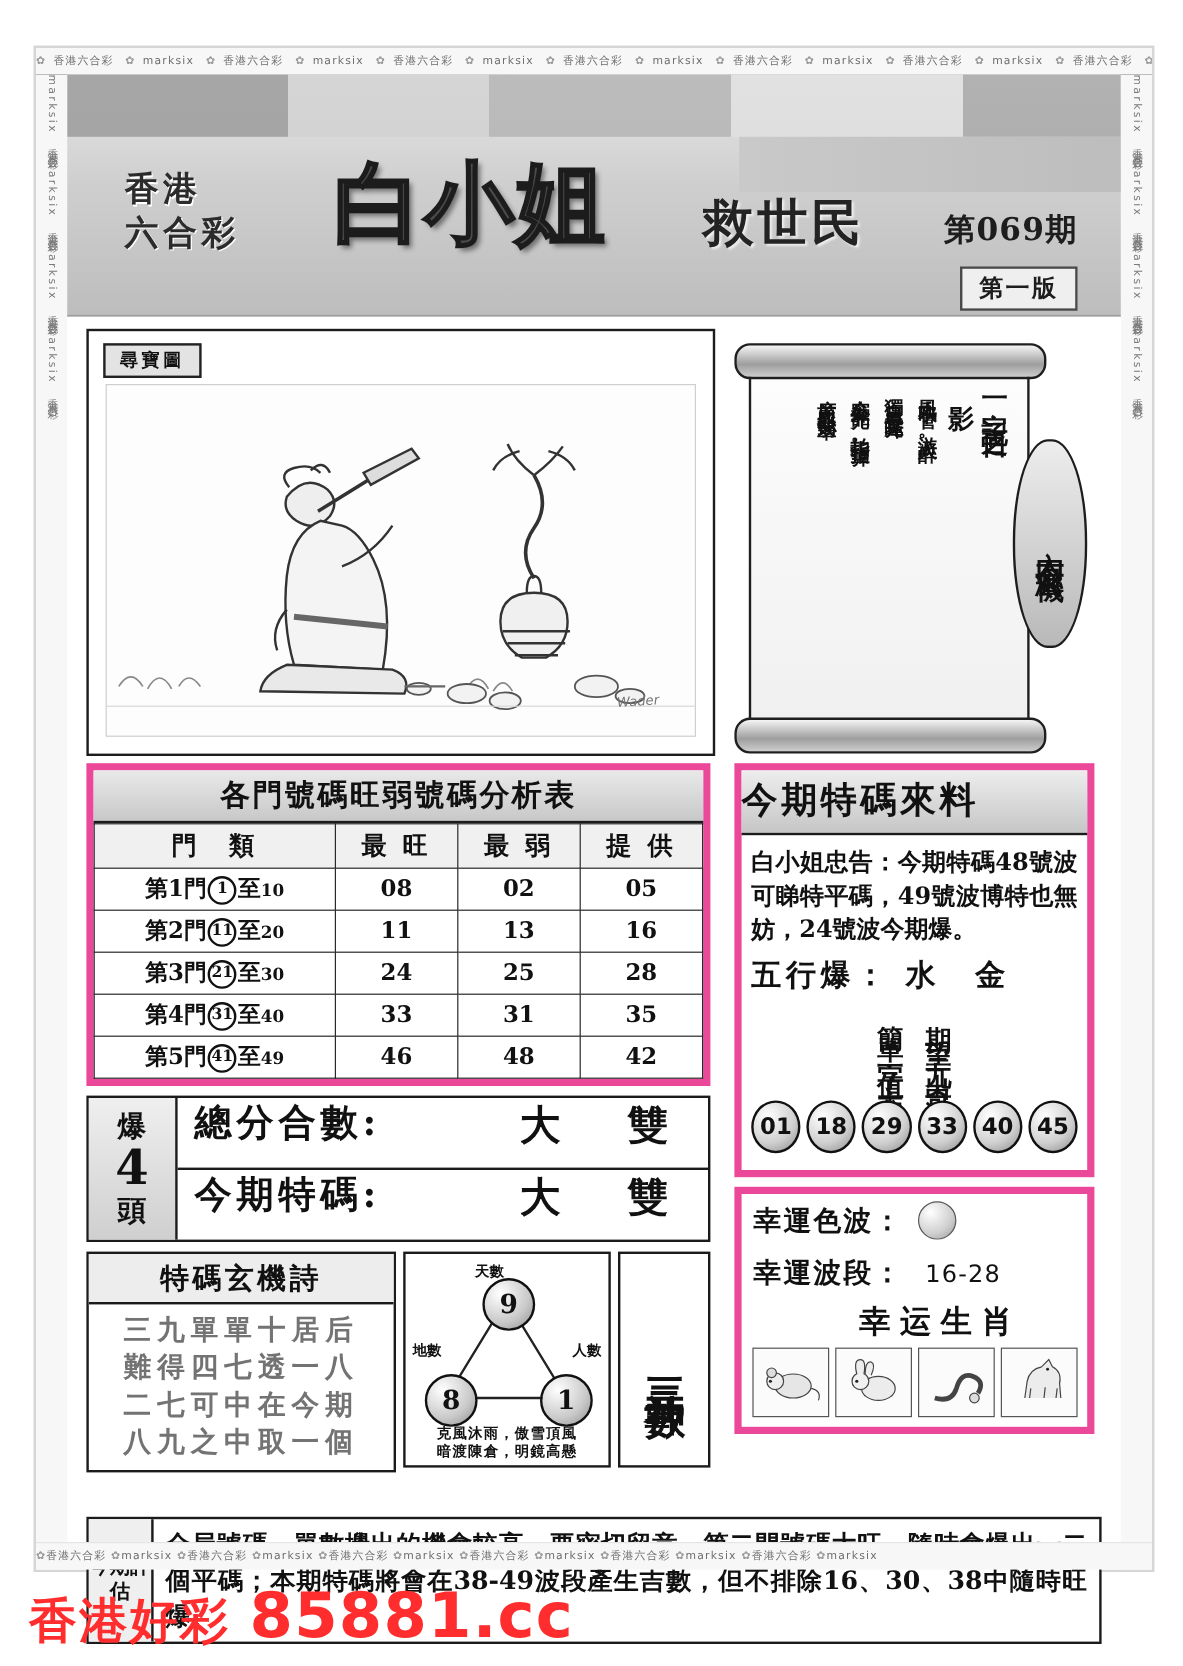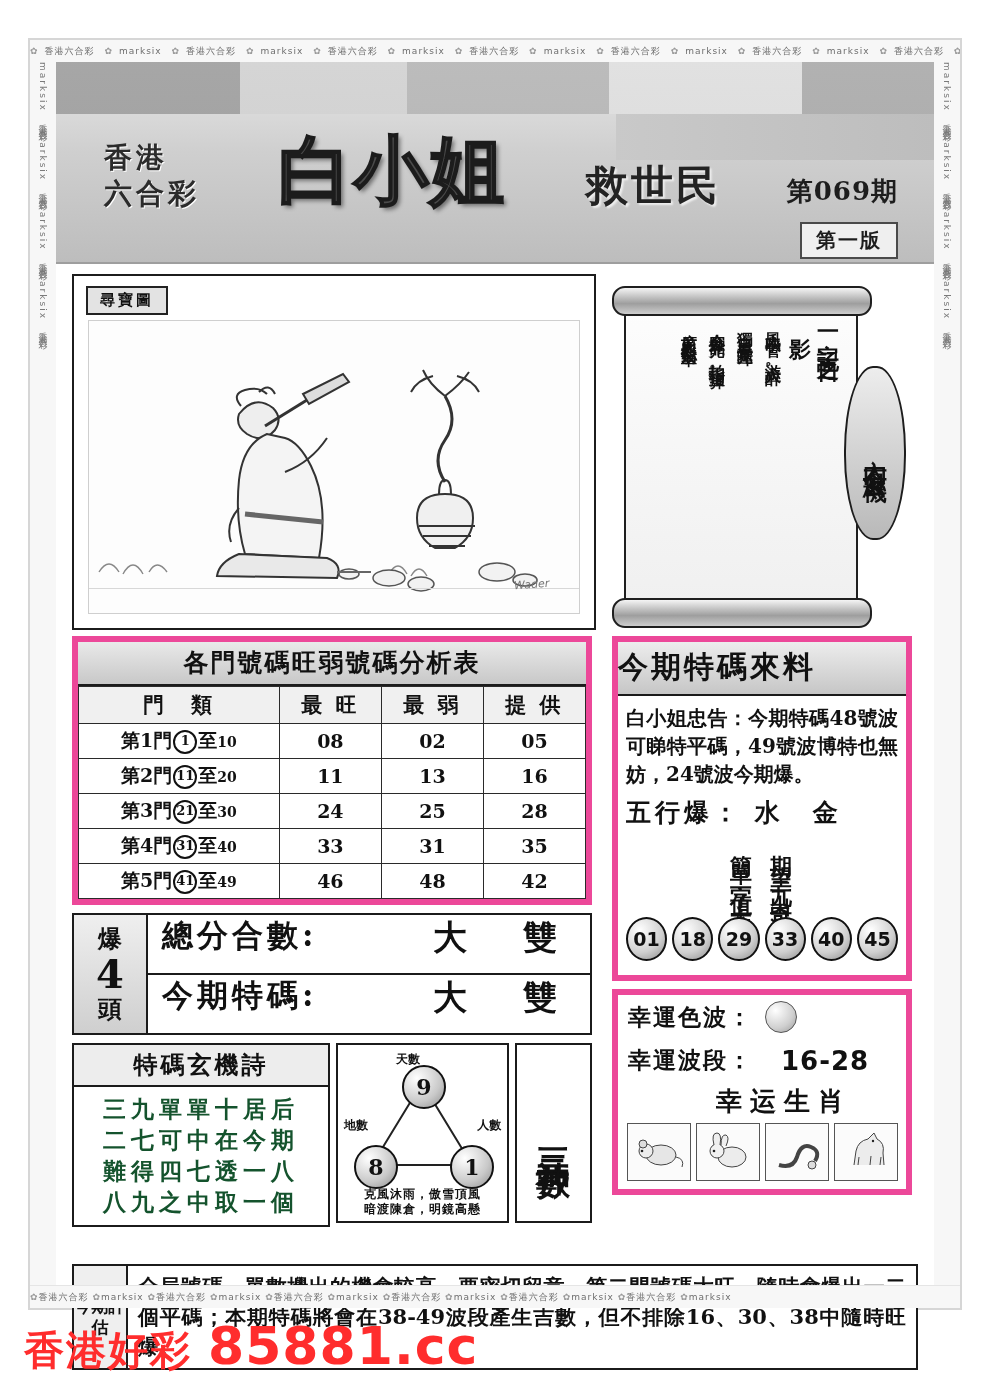--- a/index.html
+++ b/index.html
@@ -226,21 +226,21 @@
   .poemrow{display:flex;gap:6px;}
   .poem{width:258px;border:2px solid #1b1b1b;background:#fff;}
   .poem-title{
     text-align:center;background:#ededed;border-bottom:2px solid #1b1b1b;
     font-family:"DejaVu Serif","Liberation Serif",serif;
     font-weight:bold;font-size:24px;letter-spacing:3px;color:#111;padding:4px 0;
   }
   .poem-body{padding:6px 6px 8px 6px;}
   .poem-line{
     font-family:"DejaVu Serif","Liberation Serif",serif;
-    font-weight:bold;font-size:23px;color:#14532d;letter-spacing:5px;
+    font-weight:bold;font-size:23px;color:#737373;letter-spacing:5px;
     text-align:center;line-height:31px;
   }
   .tri-box{width:172px;border:2px solid #1b1b1b;background:#fff;position:relative;}
   .tri-lbl{position:absolute;font-family:"DejaVu Serif","Liberation Serif",serif;font-weight:bold;font-size:12px;color:#111;}
   .tri-ball{
     position:absolute;width:40px;height:40px;border-radius:50%;
     background:radial-gradient(circle at 32% 28%,#fff,#c9c9c9 60%,#8f8f8f);
     border:2px solid #111;
     display:flex;align-items:center;justify-content:center;
     font-family:"DejaVu Serif","Liberation Serif",serif;font-weight:bold;font-size:22px;color:#111;
@@ -298,21 +298,21 @@
     font-family:"DejaVu Serif","Liberation Serif",serif;
     font-weight:bold;font-size:23px;color:#111;letter-spacing:2px;
   }
   .lucky-ball{
     width:30px;height:30px;border-radius:50%;margin-left:12px;
     background:radial-gradient(circle at 32% 28%,#fff,#cfcfcf 60%,#9a9a9a);
     border:1px solid #555;
   }
   .lucky-num{
     font-family:"DejaVu Sans","Liberation Sans",sans-serif;
-    font-weight:bold;font-size:26px;margin-left:28px;letter-spacing:1px;
+    font-weight:normal;font-size:20px;margin-left:18px;letter-spacing:1px;
   }
   .zodiac-title{
     text-align:center;
     font-family:"DejaVu Serif","Liberation Serif",serif;
     font-weight:bold;font-size:26px;letter-spacing:8px;color:#111;margin:2px 0 4px 0;padding-left:44px;
   }
   .zodiac-row{display:flex;justify-content:space-around;padding:0 6px 8px 6px;}
   .zbox{
     width:62px;height:56px;border:1px solid #555;background:#fbfbfb;
     display:flex;align-items:center;justify-content:center;
@@ -520,22 +520,22 @@
                 <div class="bao-val">大 雙</div>
               </div>
             </div>
           </div>
 
           <div class="poemrow">
             <div class="poem">
               <div class="poem-title">特碼玄機詩</div>
               <div class="poem-body">
                 <div class="poem-line">三九單單十居后</div>
+                <div class="poem-line">難得四七透一八</div>
                 <div class="poem-line">二七可中在今期</div>
-                <div class="poem-line">難得四七透一八</div>
                 <div class="poem-line">八九之中取一個</div>
               </div>
             </div>
 
             <div class="tri-box" style="height:176px;">
               <div class="tri-lbl" style="left:58px;top:6px;">天數</div>
               <div class="tri-lbl" style="left:6px;top:72px;">地數</div>
               <div class="tri-lbl" style="right:6px;top:72px;">人數</div>
               <svg style="position:absolute;left:0;top:0;" width="168" height="176">
                 <polygon points="84,38 34,120 134,120" fill="none" stroke="#222" stroke-width="2"></polygon>

